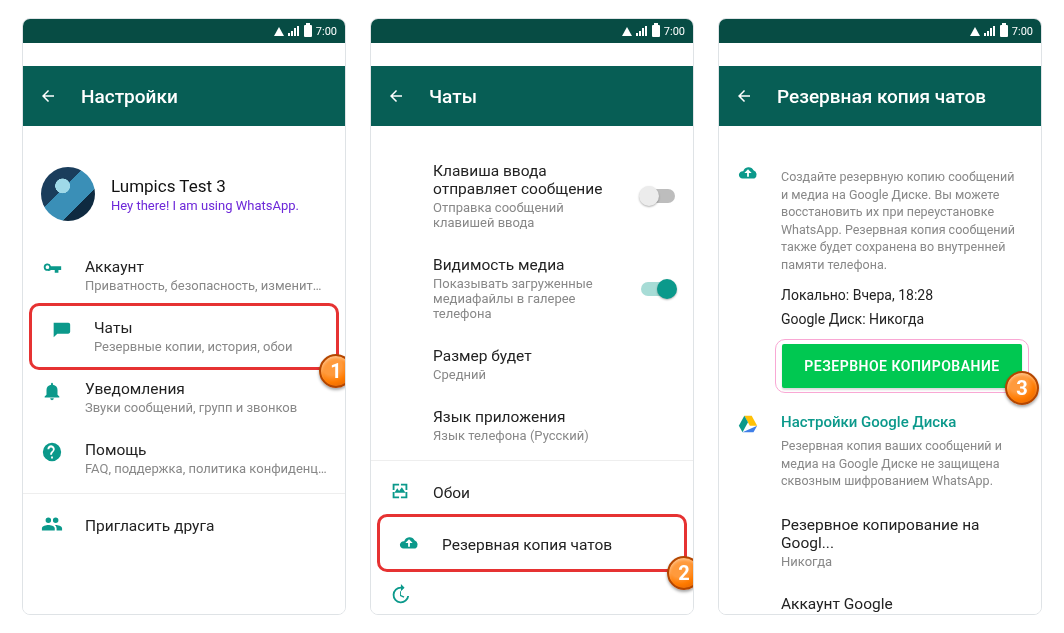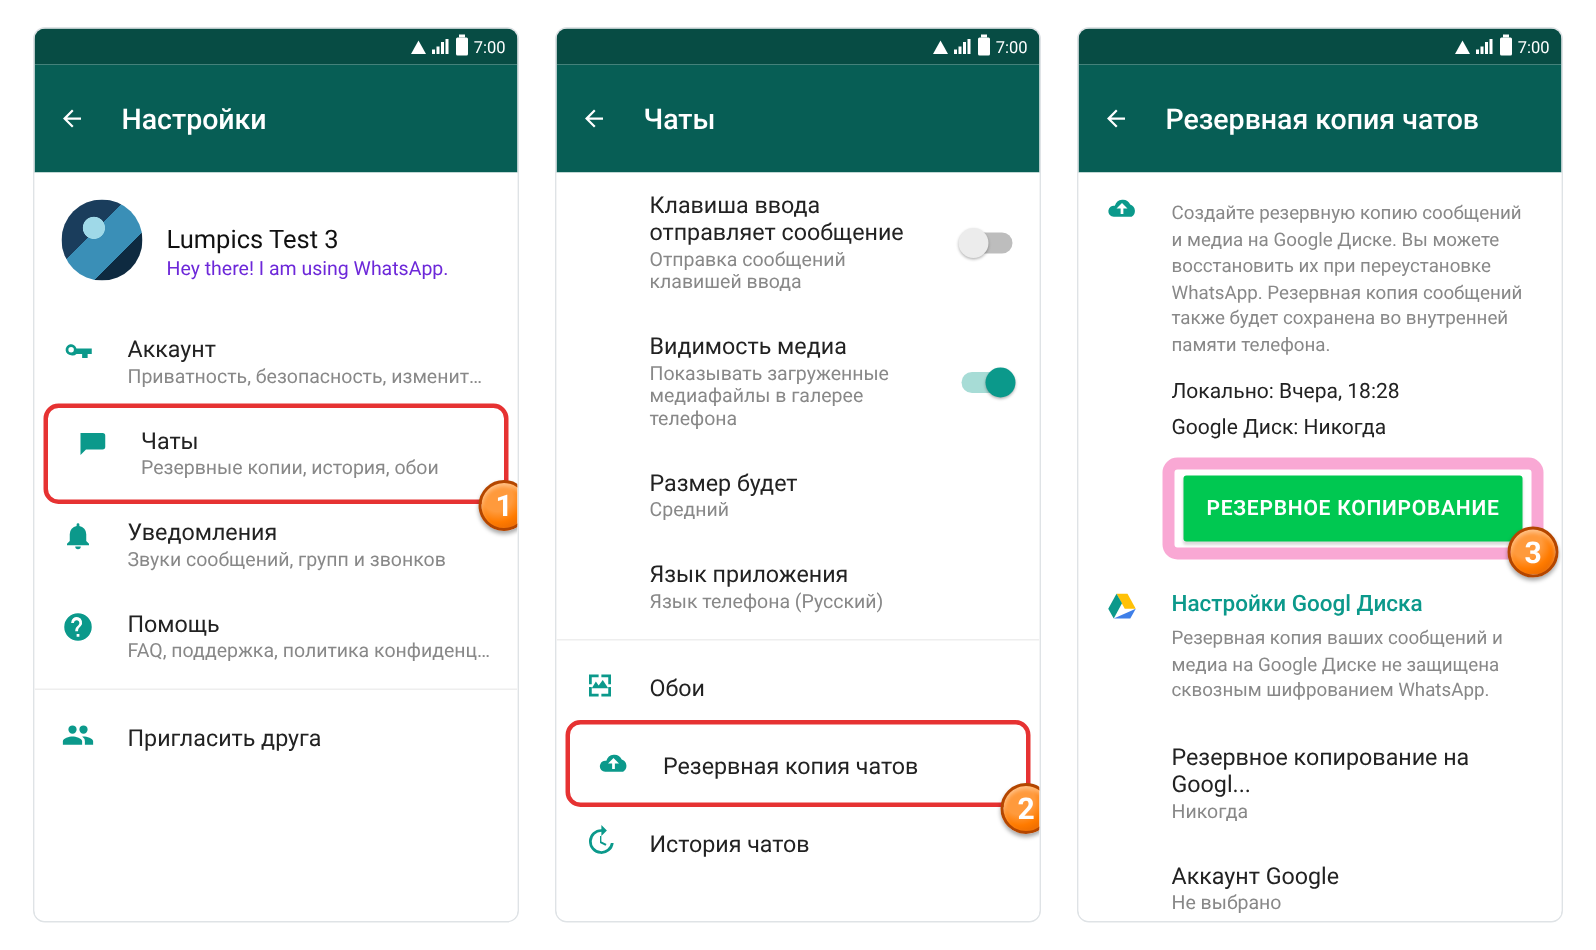--- a/index.html
+++ b/index.html
@@ -15,20 +15,21 @@
   }
   .phone {
     flex: 1 1 0;
     border: 1px solid #dfe3e6;
     border-radius: 8px;
     overflow: hidden;
     display: flex;
     flex-direction: column;
     background: #ffffff;
     position: relative;
+    gap: 23px;
   }
   .statusbar {
     height: 24px;
     background: #074c44;
     color: #fff;
     display: flex;
     align-items: center;
     justify-content: flex-end;
     padding: 0 8px;
     font-size: 11px;
@@ -46,35 +47,35 @@
       linear-gradient(#fff,#fff) 0 100%/2px 3px no-repeat,
       linear-gradient(#fff,#fff) 3px 100%/2px 5px no-repeat,
       linear-gradient(#fff,#fff) 6px 100%/2px 8px no-repeat,
       linear-gradient(#fff,#fff) 9px 100%/2px 10px no-repeat;
   }
   .statusbar .bat {
     width: 8px; height: 12px; background:#fff; border-radius:1px; position:relative;
   }
   .statusbar .bat::before{content:"";position:absolute;top:-2px;left:2px;width:4px;height:2px;background:#fff;}
   .appbar {
-    height: 72px;
+    height: 60px;
     background: #075e55;
     color: #fff;
     display: flex;
     align-items: center;
     padding: 0 16px;
     gap: 24px;
     font-size: 19px;
     font-weight: 500;
   }
   .appbar .back { width:18px; height:18px; }
   .appbar .back svg { width:100%; height:100%; fill:#fff; }
   .content { flex:1; overflow:hidden; background:#fff; }
   .profile {
-    display:flex; align-items:flex-end; gap:16px; padding:18px 18px 24px 18px;
+    display:flex; align-items:center; gap:16px; padding:18px 18px 24px 18px;
   }
   .avatar {
     width:54px; height:54px; border-radius:50%; background:
       radial-gradient(circle at 40% 35%, #9fd9e8 0 15%, transparent 16%),
       linear-gradient(135deg,#1a3d5c 0 40%,#3a8fb7 40% 70%,#0e2a40 70%);
   }
   .profile .name { font-size:17px; color:#111; }
   .profile .status { font-size:13px; color:#6d28d9; margin-top:2px; }
   .row {
     display:flex; align-items:flex-start; gap:22px;
@@ -108,21 +109,21 @@
   .section-title{ color:#0b998b; font-size:15px; font-weight:500; }
   .backup-desc{ font-size:12.5px; color:#888; line-height:1.4; margin-top:6px; }
   .kv { font-size:14px; color:#222; margin-top:14px; }
   .kv + .kv { margin-top:8px; }
   .big-btn{
     margin-top:18px; height:44px; background:#00c851; color:#fff;
     display:flex;align-items:center;justify-content:center;
     font-size:14px; font-weight:600; letter-spacing:.5px; border-radius:2px;
     box-shadow:0 2px 2px rgba(0,0,0,.15);
   }
-  .hl3 { border:8px solid #f9a8d4; border-radius:10px; padding:4px 6px; margin:12px -6px -6px -6px;}
+  .hl3 { border:1px solid #f9a8d4; border-radius:10px; padding:4px 6px; margin:12px -6px -6px -6px;}
   .drive-ic svg{fill:none;}
 </style>
 </head>
 <body>
 
 <div class="phone">
   <div class="statusbar">
     <span class="tri"></span>
     <span class="sig"></span>
     <span class="bat"></span>
@@ -281,23 +282,20 @@
       </div>
       <div class="badge" style="right:-8px;bottom:-18px;">2</div>
     </div>
 
     <div class="row simple">
       <span class="ic">
           <svg viewBox="0 0 24 24">
             <path d="M13 3a9 9 0 1 0 8.94 10H19.9A7 7 0 1 1 13 5v3l4-4-4-4zM12 8v5l4 2 .75-1.23L13 12V8z"></path>
           </svg>
         </span>
-      <div class="txt">
-          <div class="title">История чатов</div>
-        </div>
     </div>
   </div>
 </div>
 
 <div class="phone">
   <div class="statusbar">
     <span class="tri"></span>
     <span class="sig"></span>
     <span class="bat"></span>
     <span>7:00</span>
@@ -328,21 +326,21 @@
 
     <div class="row" style="align-items:flex-start">
       <span class="ic drive-ic">
         <svg viewBox="0 0 24 24">
             <polygon points="8,3 16,3 22,14 14,14" fill="#ffc107"></polygon>
             <polygon points="2,14 8,3 12,10 6,21" fill="#0b998b"></polygon>
             <polygon points="6,21 22,14 18,21" fill="#3f7fe8"></polygon>
           </svg>
       </span>
       <div class="txt">
-        <div class="section-title">Настройки Googl Диска</div>
+        <div class="section-title">Настройки Google Диска</div>
         <div class="backup-desc">Резервная копия ваших сообщений и медиа на Google Диске не защищена сквозным шифрованием WhatsApp.</div>
       </div>
     </div>
 
     <div class="row">
       <span class="ic"></span>
       <div class="txt">
           <div class="title">Резервное копирование на Googl...</div>
           <div class="sub">Никогда</div>
         </div>

